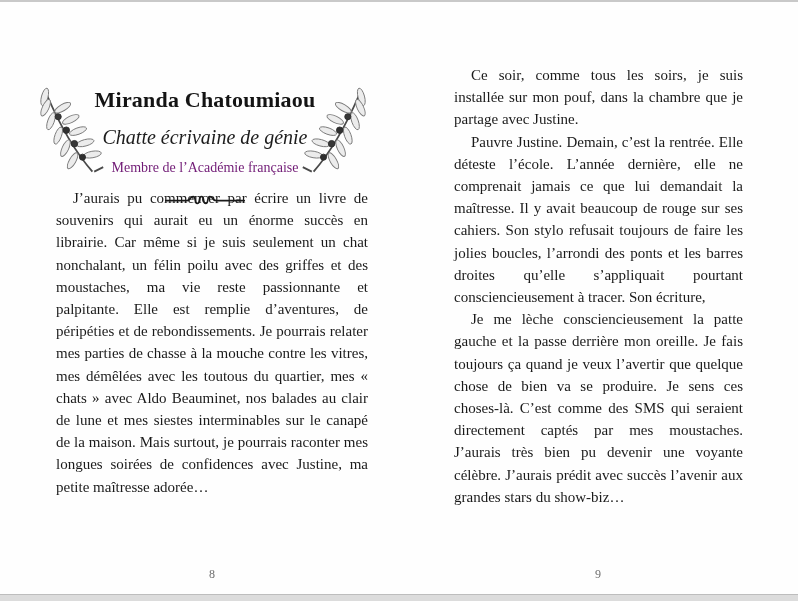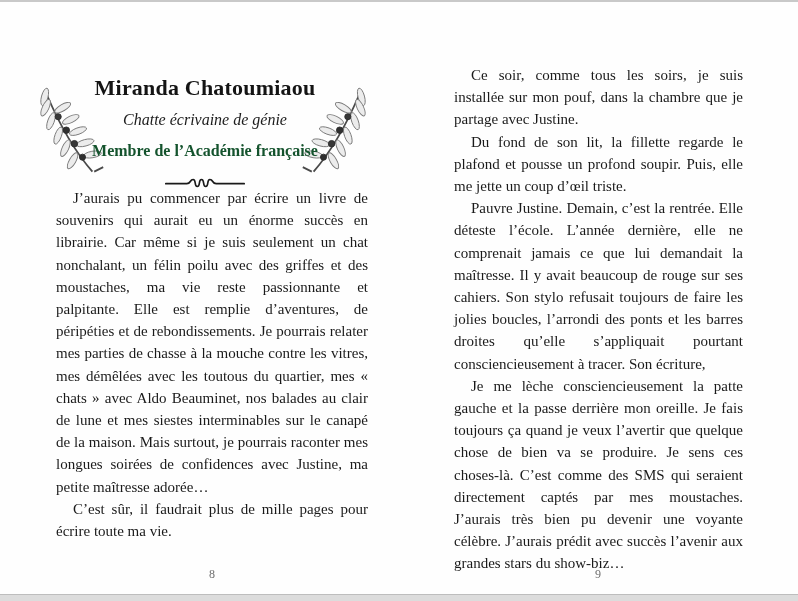--- a/index.html
+++ b/index.html
@@ -18,30 +18,30 @@
   .bottom-edge {
     position:absolute; bottom:0; left:0; right:0;
     height:6px; background:#dcdcdc; border-top:1px solid #bdbdbd;
   }
   
   .header-block {
     position:absolute; left:35px; top:72px; width:340px;
     text-align:center;
   }
   .book-title {
-    margin:4px; font-size:22px; font-weight:bold; line-height:24px;
+    margin:16px; font-size:22px; font-weight:bold; line-height:24px;
     letter-spacing:0.2px; color:#141414;
   }
   .book-subtitle {
-    margin:11px 0 0 0; font-size:16px; font-style:italic; line-height:18px;
+    margin:11px 0 0 0; font-size:20px; font-style:italic; line-height:18px;
     color:#1c1c1c;
   }
   .book-affiliation {
-    margin:14px 0 0 0; font-size:16px; font-weight:bold; line-height:15px;
-    color:#14532d;
+    margin:14px 0 0 0; font-size:14px; font-weight:normal; line-height:15px;
+    color:#701a75;
   }
   .divider-wrap { margin-top:15px; }
   .branch { position:absolute; width:72px; height:92px; }
   .branch-left  { left:33px;  top:86px; }
   .branch-right { left:301px; top:86px; transform:scaleX(-1); }
   
   .body-col {
     position:absolute;
     font-size:15px; line-height:22.2px;
     text-align:justify;
@@ -117,30 +117,28 @@
       <div class="book-affiliation">Membre de l’Académie française</div>
       <div class="divider-wrap">
         <svg width="84" height="20" viewBox="0 0 120 24">
           <path d="M4,13 L34,13 C40,13 38,7 43,7 C48,7 44,17 49,17 C54,17 50,7 55,7 C60,7 56,17 61,17 C66,17 62,7 67,7 C72,7 70,13 76,13 L116,13" fill="none" stroke="#1a1a1a" stroke-width="2.4" stroke-linecap="round"></path>
         </svg>
       </div>
     </div>
 
     <div class="body-col body-left">
         <p>J’aurais pu commencer par écrire un livre de souvenirs qui aurait eu un énorme succès en librairie. Car même si je suis seulement un chat nonchalant, un félin poilu avec des griffes et des moustaches, ma vie reste passionnante et palpitante. Elle est remplie d’aventures, de péripéties et de rebondissements. Je pourrais relater mes parties de chasse à la mouche contre les vitres, mes démêlées avec les toutous du quartier, mes « chats » avec Aldo Beauminet, nos balades au clair de lune et mes siestes interminables sur le canapé de la maison. Mais surtout, je pourrais raconter mes longues soirées de confidences avec Justine, ma petite maîtresse adorée…</p>
-        <p>C’est sûr, il faudrait plus de mille pages pour écrire toute ma vie.</p>
       </div>
 
     <div class="pagenum pagenum-left">8</div>
   </div>
 
   <div>
     <div class="body-col body-right">
         <p>Ce soir, comme tous les soirs, je suis installée sur mon pouf, dans la chambre que je partage avec Justine.</p>
-        <p>Du fond de son lit, la fillette regarde le plafond et pousse un profond soupir. Puis, elle me jette un coup d’œil triste.</p>
         <p>Pauvre Justine. Demain, c’est la rentrée. Elle déteste l’école. L’année dernière, elle ne comprenait jamais ce que lui demandait la maîtresse. Il y avait beaucoup de rouge sur ses cahiers. Son stylo refusait toujours de faire les jolies boucles, l’arrondi des ponts et les barres droites qu’elle s’appliquait pourtant consciencieusement à tracer. Son écriture,</p>
         <p>Je me lèche consciencieusement la patte gauche et la passe derrière mon oreille. Je fais toujours ça quand je veux l’avertir que quelque chose de bien va se produire. Je sens ces choses-là. C’est comme des SMS qui seraient directement captés par mes moustaches. J’aurais très bien pu devenir une voyante célèbre. J’aurais prédit avec succès l’avenir aux grandes stars du show-biz…</p>
       </div>
 
     <div class="pagenum pagenum-right">9</div>
   </div>
 
   <div class="bottom-edge"></div>
 </div>
 

